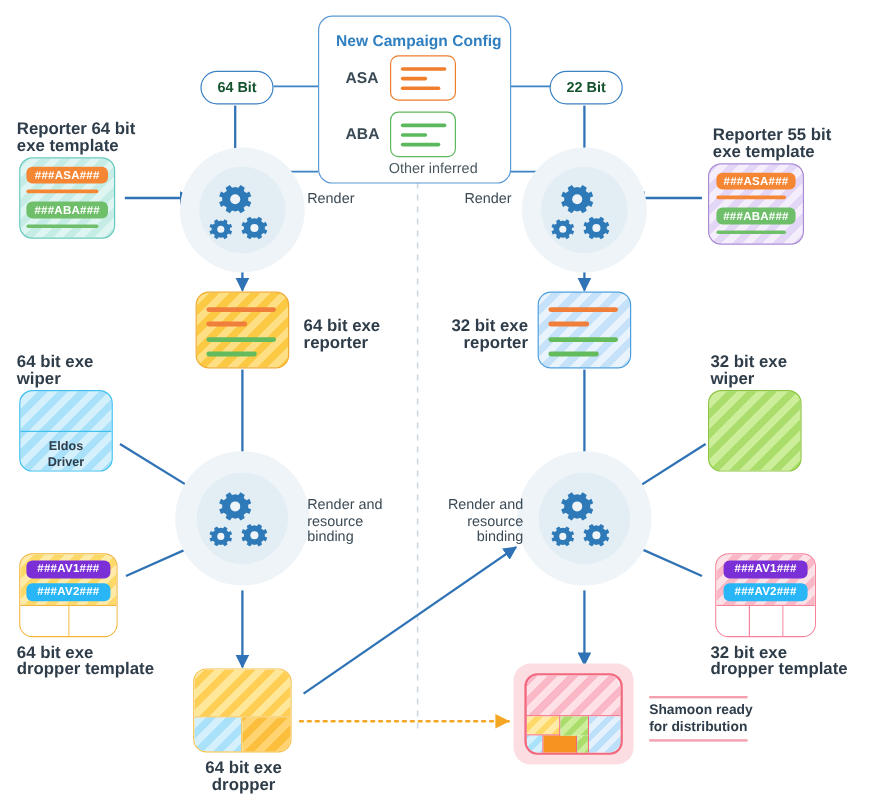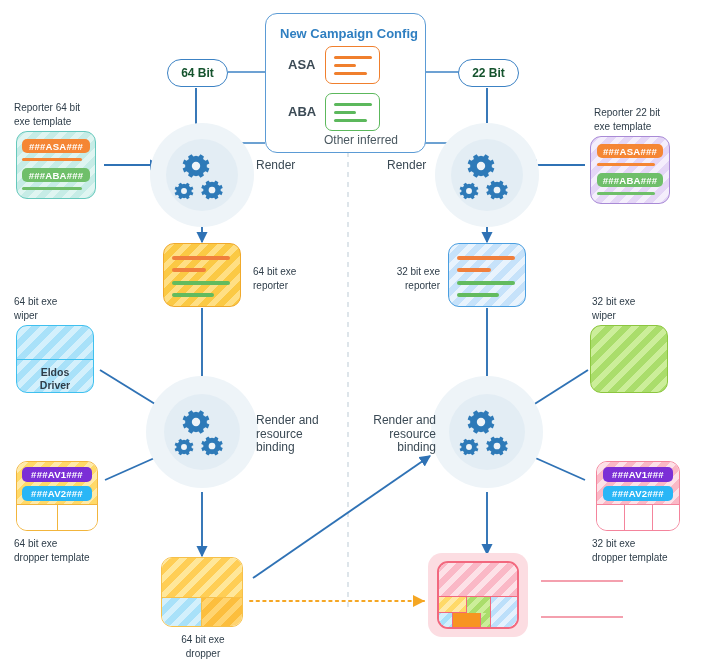--- a/index.html
+++ b/index.html
@@ -1,21 +1,21 @@
 <!DOCTYPE html>
 <html><head>
 <meta charset="utf-8">
 <style>
   html,body{margin:0;padding:0;background:#ffffff;}
   body{width:728px;height:663px;position:relative;overflow:hidden;
        font-family:"Liberation Sans","DejaVu Sans",sans-serif;
        color:#2d3b45;-webkit-font-smoothing:antialiased;}
   #stage{position:absolute;left:0;top:0;width:728px;height:663px;}
   svg.layer{position:absolute;left:0;top:0;width:728px;height:663px;overflow:visible;}
-  .lbl{position:absolute;font-size:10px;line-height:13.5px;font-weight:normal;color:#2e3d49;white-space:pre-line;}
+  .lbl{position:absolute;font-size:14px;line-height:13.5px;font-weight:bold;color:#2e3d49;white-space:pre-line;}
   .box{position:absolute;border-radius:11px;box-sizing:border-box;}
   .pill{position:absolute;border:1.6px solid #3c82c4;border-radius:20px;background:#fff;
         color:#14532d;font-weight:bold;font-size:12px;display:flex;align-items:center;
         justify-content:center;}
   .cfgbox{position:absolute;border:1.6px solid #5b9bd5;border-radius:12px;background:#fff;}
   .cfgtitle{position:absolute;color:#2f7fc1;font-weight:bold;font-size:13px;}
   .cfglabel{position:absolute;font-size:13px;color:#3b4a55;font-weight:bold;}
   .cfgcard{position:absolute;border-radius:7px;box-sizing:border-box;background:#fff;}
   .cfgline{position:absolute;border-radius:2px;}
   .note{position:absolute;background:#eef3f6;border-radius:5px;color:#3b4a55;
@@ -162,21 +162,21 @@
 
   <div class="lbl" style="left:14px;top:101px;">Reporter 64 bit
 exe template</div>
   <div class="box" style="left:16px;top:131px;width:80px;height:68px;border:1.5px solid #66c9bd;
               background:repeating-linear-gradient(-45deg,#c6ece6 0 6px,#dff5f1 6px 12px);"></div>
   <div class="tag" style="left:22px;top:139px;width:68px;height:14px;background:#f58634;">###ASA###</div>
   <div class="barline" style="left:22px;top:158px;width:60px;height:3.2px;background:#f58634;"></div>
   <div class="tag" style="left:22px;top:168px;width:68px;height:14px;background:#6fbf6a;">###ABA###</div>
   <div class="barline" style="left:22px;top:187px;width:60px;height:3.2px;background:#6fbf6a;"></div>
 
-  <div class="lbl" style="left:594px;top:106px;">Reporter 22 bit
+  <div class="lbl" style="left:594px;top:106px;">Reporter 55 bit
 exe template</div>
   <div class="box" style="left:590px;top:136px;width:80px;height:68px;border:1.5px solid #a98ad6;
               background:repeating-linear-gradient(-45deg,#e4d6f6 0 6px,#f4eefc 6px 12px);"></div>
   <div class="tag" style="left:597px;top:144px;width:66px;height:14px;background:#f58634;">###ASA###</div>
   <div class="barline" style="left:597px;top:163px;width:58px;height:3.2px;background:#f58634;"></div>
   <div class="tag" style="left:597px;top:173px;width:66px;height:14px;background:#6fbf6a;">###ABA###</div>
   <div class="barline" style="left:597px;top:192px;width:58px;height:3.2px;background:#6fbf6a;"></div>
 
   <div class="box" style="left:163px;top:243px;width:78px;height:64px;border:1.8px solid #f0a92c;
               background:repeating-linear-gradient(-45deg,#fbc944 0 6px,#ffdf84 6px 12px);"></div>
@@ -265,15 +265,17 @@
     <div class="cell" style="left:28px;top:34px;width:24px;height:16px;
                 background:repeating-linear-gradient(-45deg,#aadd6b 0 5px,#ccee9a 5px 10px);
                 border-right:1.3px solid #f2687e;"></div>
     <div class="cell" style="left:42px;top:50px;width:10px;height:18px;
                 background:repeating-linear-gradient(-45deg,#aadd6b 0 5px,#ccee9a 5px 10px);
                 border-right:1.3px solid #f2687e;"></div>
     <div class="cell" style="left:52px;top:34px;width:30px;height:34px;
                 background:repeating-linear-gradient(-45deg,#bcdffa 0 5px,#e4f1fd 5px 10px);"></div>
   </div>
   <div class="hr" style="left:541px;top:580px;width:82px;"></div>
+  <div class="ready" style="left:541px;top:585px;width:100px;">Shamoon ready
+for distribution</div>
   <div class="hr" style="left:541px;top:616px;width:82px;"></div>
 
 </div>
 
 </body></html>

